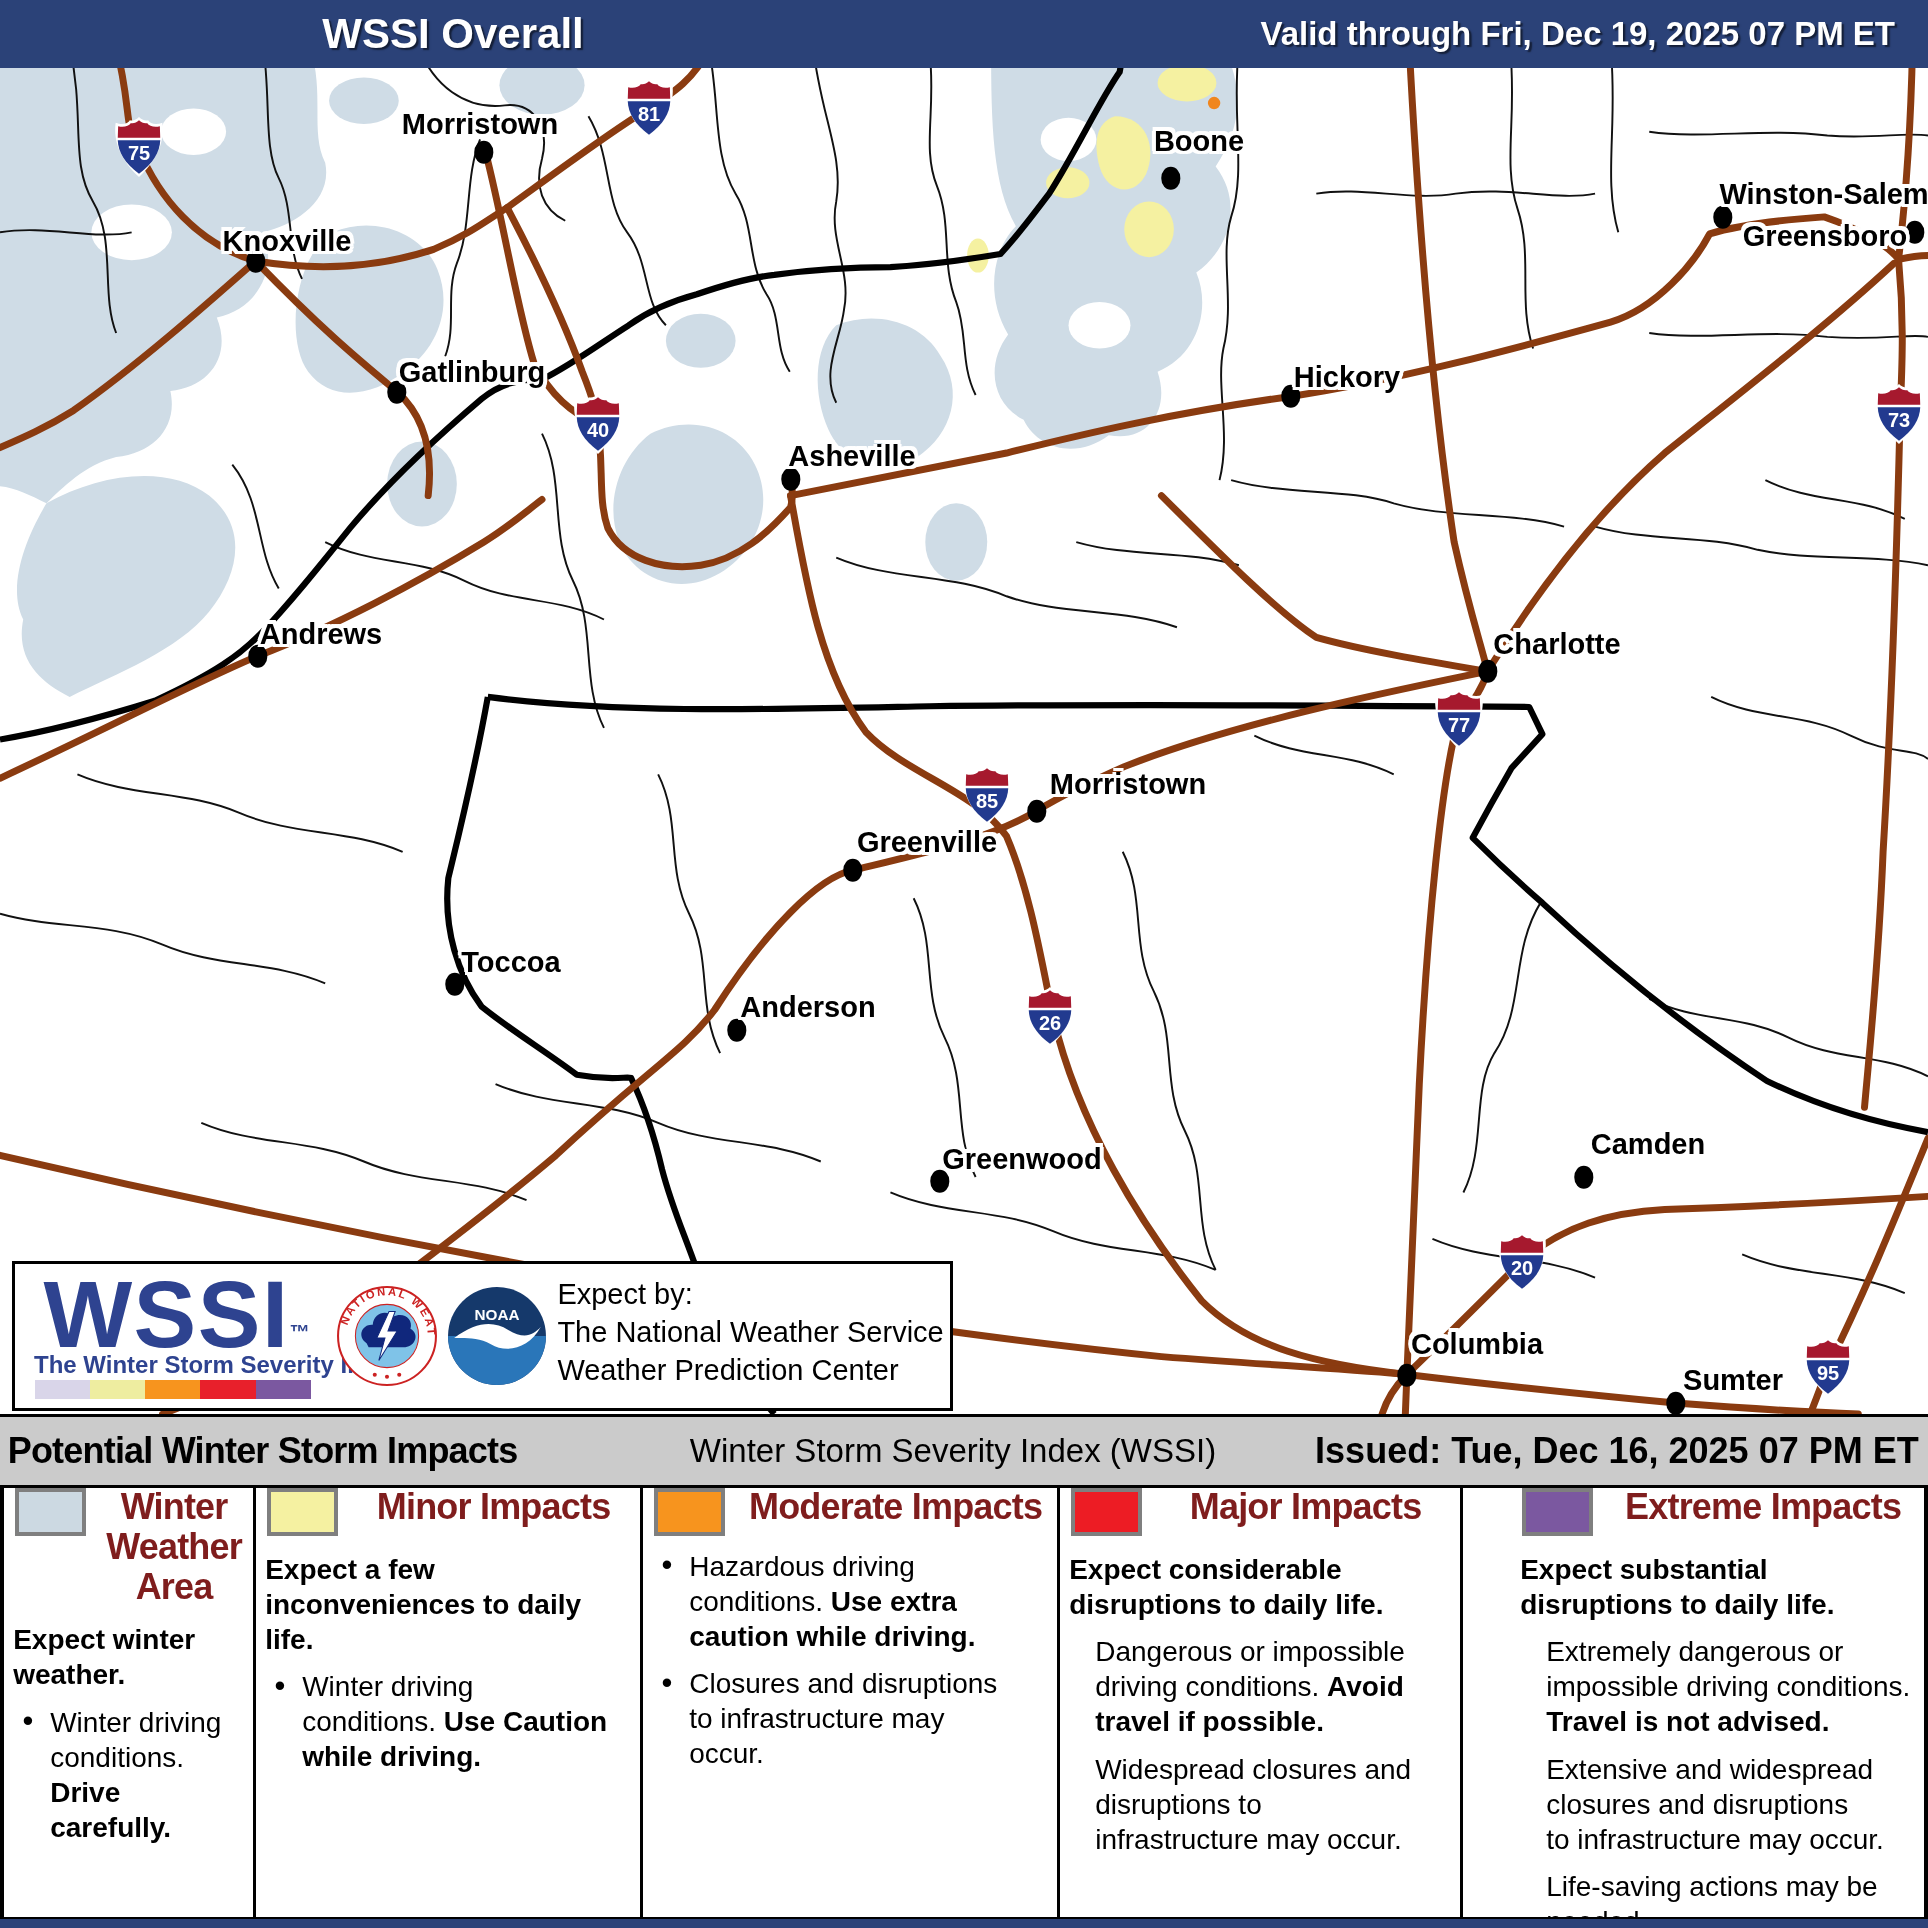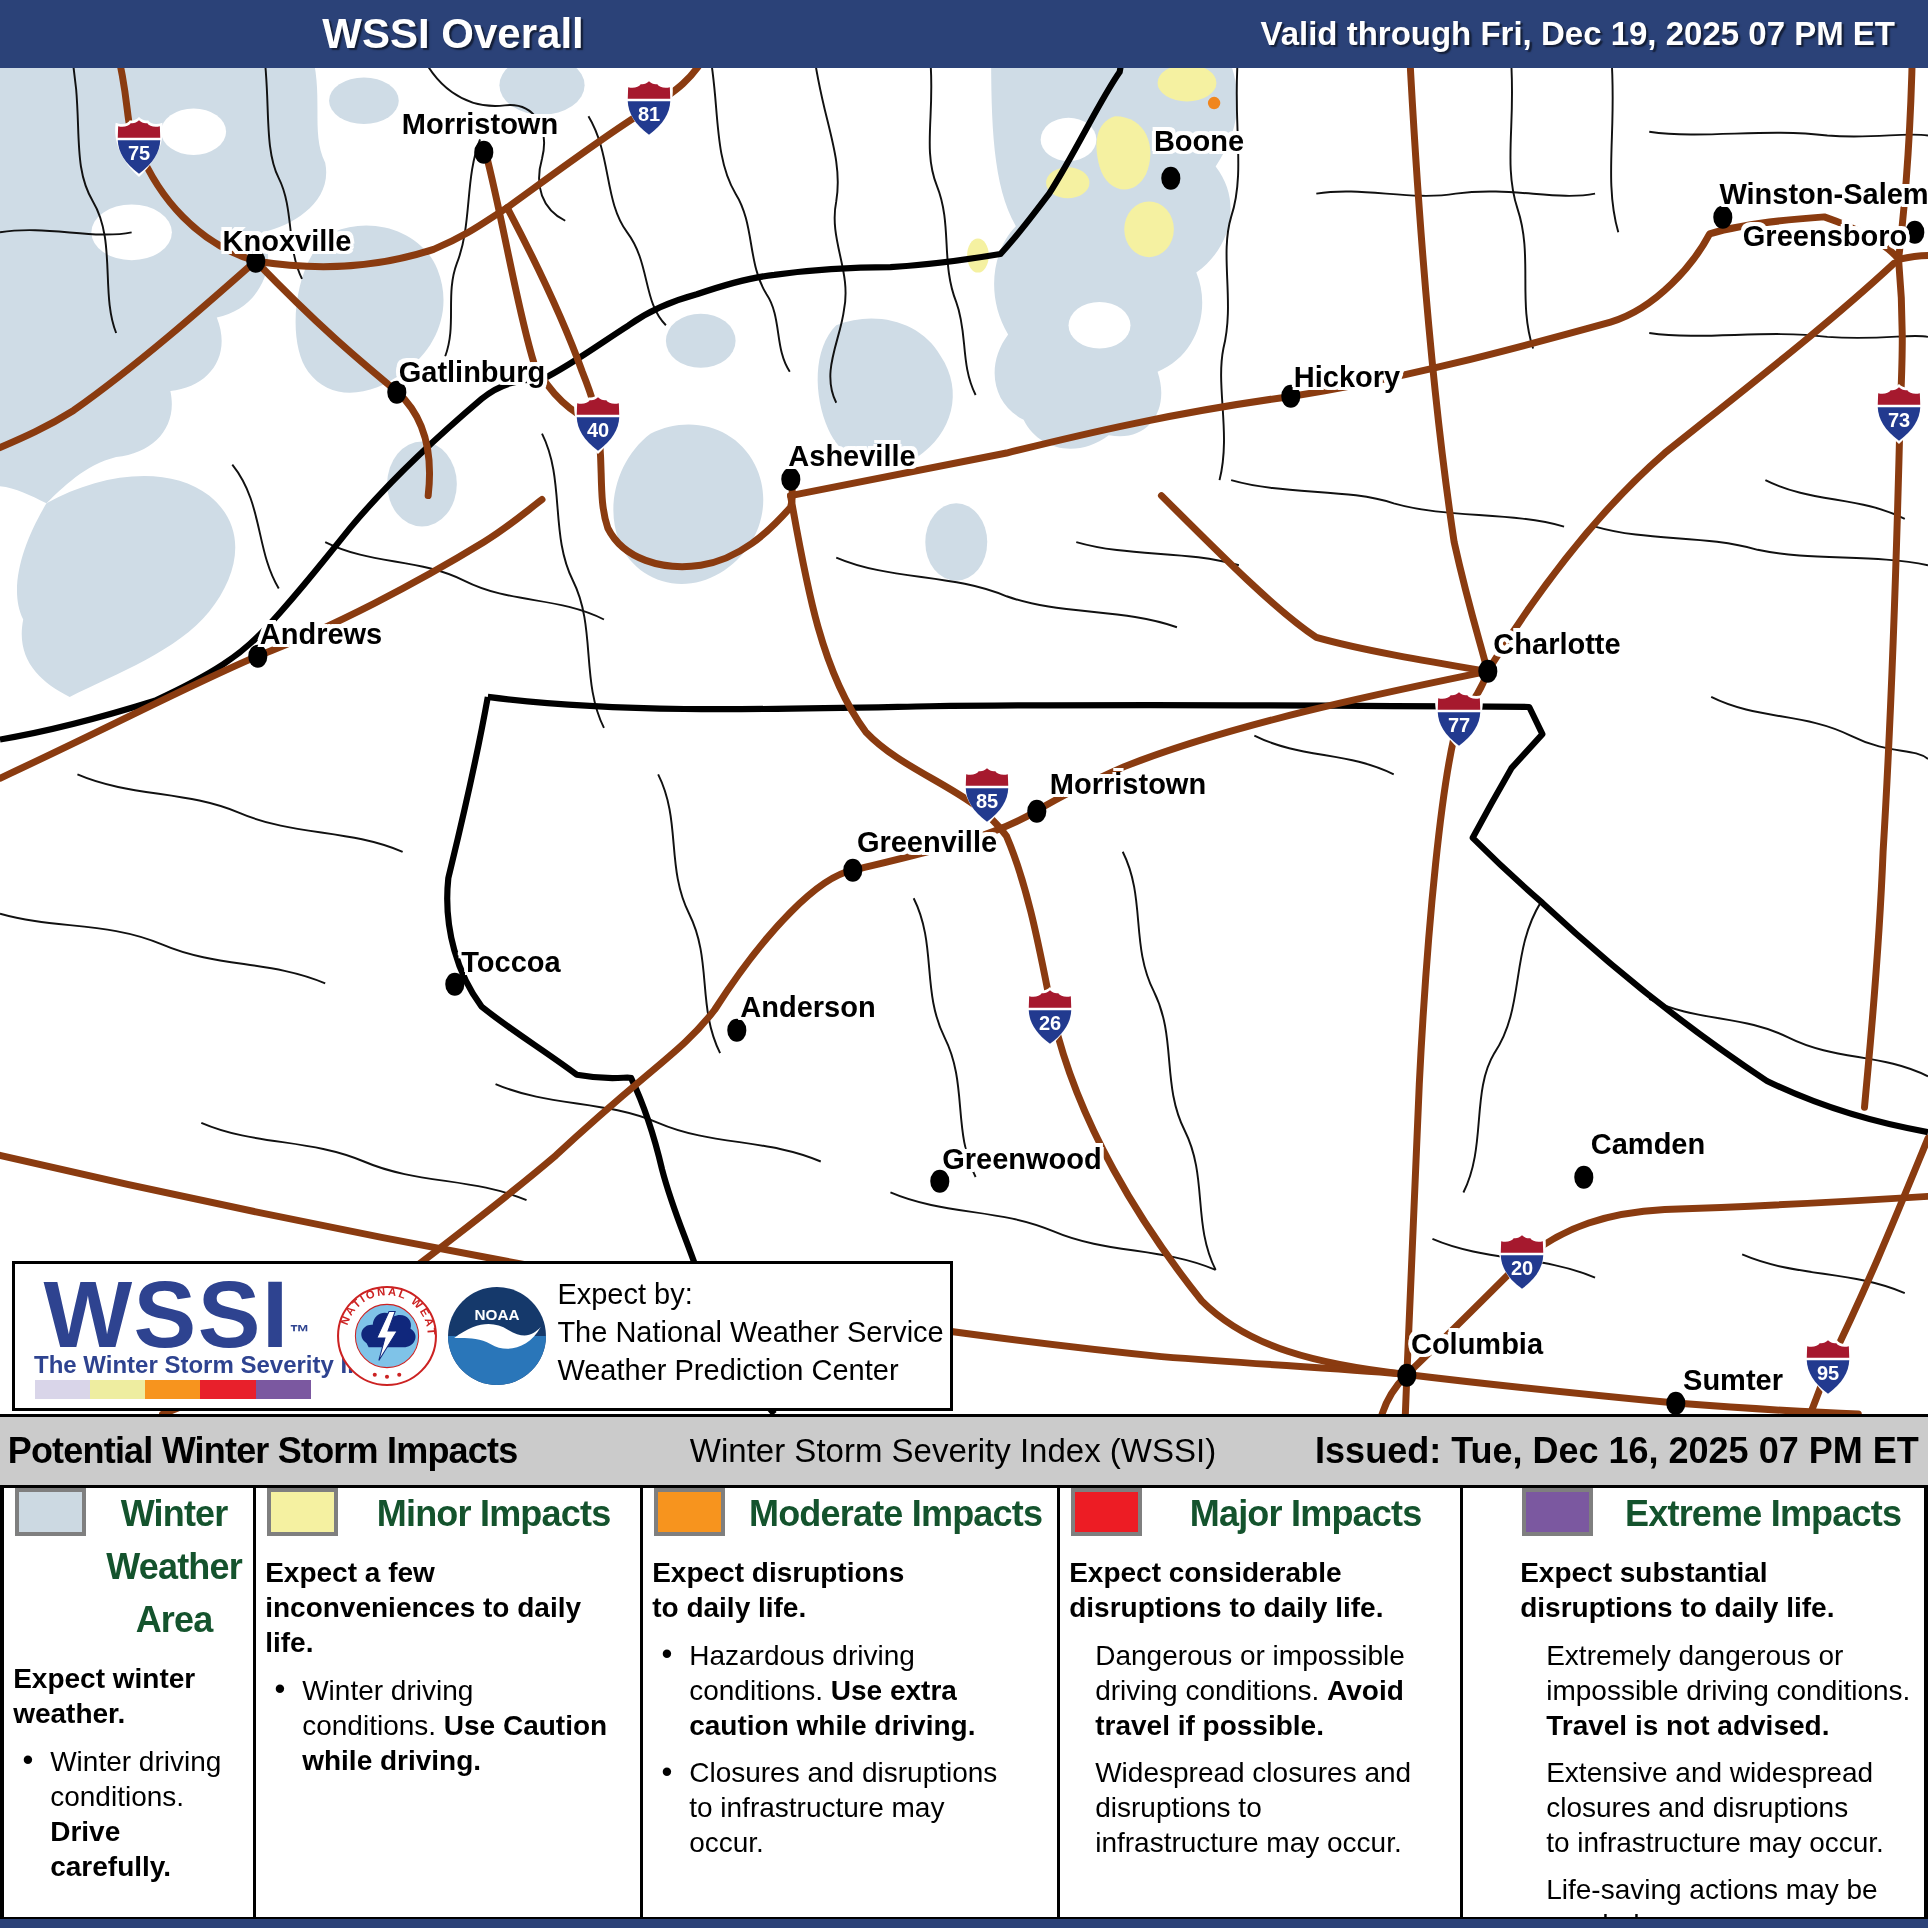--- a/index.html
+++ b/index.html
@@ -49,21 +49,21 @@
      background:#fff;border:4.6px solid #000;border-top-width:0px;display:flex;z-index:20;}
   .lcol{box-sizing:border-box;border-right:3.9px solid #000;padding:7.7px 4.6px 0 4.6px;overflow:hidden;}
   .lcol:last-child{border-right:none;margin-left:48px;}
   .lcol:nth-child(1){width:252px;}
   .lcol:nth-child(2){width:387px;}
   .lcol:nth-child(3){width:417px;}
   .lcol:nth-child(4){width:403px;}
   .lcol:nth-child(5){flex:1;}
   .trow{display:flex;align-items:flex-start;gap:15.5px;margin:3.1px 1.5px 0 6.2px;}
   .swatch{flex:0 0 71px;height:48px;border:4.6px solid #7f7f7f;box-sizing:border-box;margin-top:1.5px;}
-  .ctitle{flex:1;text-align:center;font-size:36px;font-weight:bold;line-height:53px;color:#14532d;
+  .ctitle{flex:1;text-align:center;font-size:36px;font-weight:bold;line-height:40px;color:#7f1d1d;
      letter-spacing:-0.8px;}
   .para{margin:12.4px 1.5px 0 4.6px;font-size:28px;line-height:35px;color:#000;}
   .para.lead{font-weight:bold;margin-top:15.5px;}
   .para .pl{position:relative;}
   .para.bullet .pl{padding-left:37px;}
   .para.indent .pl{padding-left:26px;}
   .bdot{position:absolute;left:9.3px;top:-1.5px;font-size:31px;}
   
   .bstrip{position:absolute;left:0;top:1919px;width:1928px;height:9.3px;background:#2b4278;z-index:25;}
 </style>
@@ -362,24 +362,20 @@
           <div class="pl"><span class="bdot">•</span>Winter driving</div>
           <div class="pl">conditions. <b>Use Caution</b></div>
           <div class="pl"><b>while driving.</b></div>
         </div>
       </div>
       <div class="lcol">
         <div class="trow">
           <span class="swatch" style="background:#f7941e"></span>
           <span class="ctitle">Moderate Impacts</span>
         </div>
-        <div class="para lead">
-          <div class="pl"><b>Expect disruptions</b></div>
-          <div class="pl"><b>to daily life.</b></div>
-        </div>
         <div class="para bullet">
           <div class="pl"><span class="bdot">•</span>Hazardous driving</div>
           <div class="pl">conditions. <b>Use extra</b></div>
           <div class="pl"><b>caution while driving.</b></div>
         </div>
         <div class="para bullet">
           <div class="pl"><span class="bdot">•</span>Closures and disruptions</div>
           <div class="pl">to infrastructure may</div>
           <div class="pl">occur.</div>
         </div>

